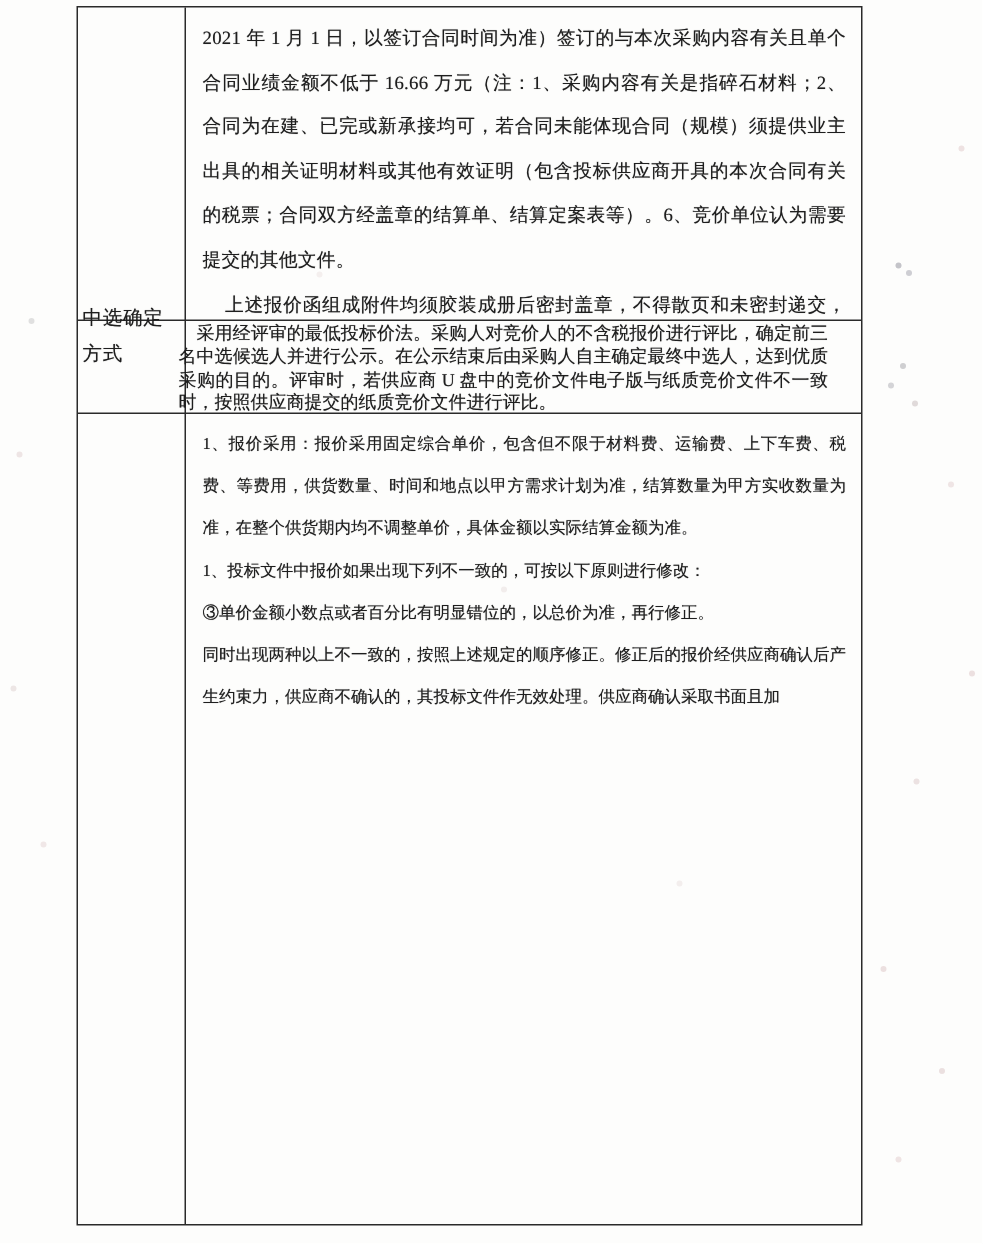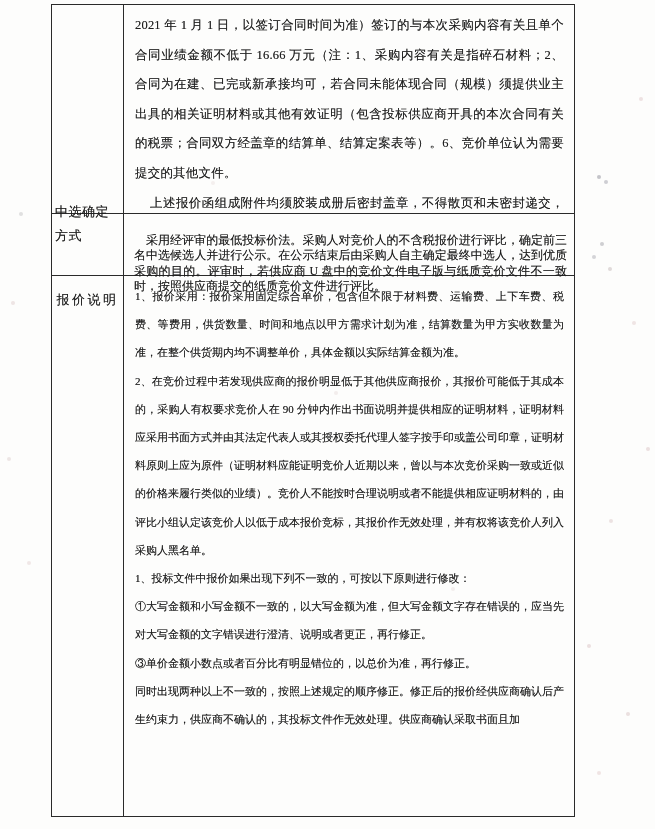--- a/index.html
+++ b/index.html
@@ -97,26 +97,25 @@
     left: 0; top: 194px;
     width: 71px; height: 61px;
     padding: 1px 1px 0 3px;
     font-size: 13px;
     line-height: 24px;
     text-align: left;
     letter-spacing: 0.5px;
     word-break: break-all;
   }
   .r2-content {
-    left: 74px; top: 209px;
+    left: 59px; top: 209px;
     width: 449px; height: 61px;
     padding: 1px 8px 0 8px;
     font-size: 12px;
     line-height: 15.3px;
-    margin-top: 18px;
   }
   .r2-content p.indent { text-indent: 1em; }
 
   
   .r3-label {
     left: 0; top: 272px;
     width: 71px; height: 541px;
     padding-top: 14px;
     font-size: 13px;
     text-align: center;
@@ -146,24 +145,21 @@
     <div class="cell r1-content">
       <p>2021 年 1 月 1 日，以签订合同时间为准）签订的与本次采购内容有关且单个合同业绩金额不低于 16.66 万元（注：1、采购内容有关是指碎石材料；2、合同为在建、已完或新承接均可，若合同未能体现合同（规模）须提供业主出具的相关证明材料或其他有效证明（包含投标供应商开具的本次合同有关的税票；合同双方经盖章的结算单、结算定案表等）。6、竞价单位认为需要提交的其他文件。</p>
       <p class="indent">上述报价函组成附件均须胶装成册后密封盖章，不得散页和未密封递交，未按要求胶装密封的，采购人可以拒收竞价文件)，。</p>
     </div>
 
     <div class="cell r2-label">中选确定方式</div>
     <div class="cell r2-content">
       <p class="indent">采用经评审的最低投标价法。采购人对竞价人的不含税报价进行评比，确定前三名中选候选人并进行公示。在公示结束后由采购人自主确定最终中选人，达到优质采购的目的。评审时，若供应商 U 盘中的竞价文件电子版与纸质竞价文件不一致时，按照供应商提交的纸质竞价文件进行评比。</p>
     </div>
 
-    <div class="cell r3-label">报价说明</div>
     <div class="cell r3-content">
       <p>1、报价采用：报价采用固定综合单价，包含但不限于材料费、运输费、上下车费、税费、等费用，供货数量、时间和地点以甲方需求计划为准，结算数量为甲方实收数量为准，在整个供货期内均不调整单价，具体金额以实际结算金额为准。</p>
-      <p>2、在竞价过程中若发现供应商的报价明显低于其他供应商报价，其报价可能低于其成本的，采购人有权要求竞价人在 90 分钟内作出书面说明并提供相应的证明材料，证明材料应采用书面方式并由其法定代表人或其授权委托代理人签字按手印或盖公司印章，证明材料原则上应为原件（证明材料应能证明竞价人近期以来，曾以与本次竞价采购一致或近似的价格来履行类似的业绩）。竞价人不能按时合理说明或者不能提供相应证明材料的，由评比小组认定该竞价人以低于成本报价竞标，其报价作无效处理，并有权将该竞价人列入采购人黑名单。</p>
       <p>1、投标文件中报价如果出现下列不一致的，可按以下原则进行修改：</p>
-      <p>①大写金额和小写金额不一致的，以大写金额为准，但大写金额文字存在错误的，应当先对大写金额的文字错误进行澄清、说明或者更正，再行修正。</p>
       <p>③单价金额小数点或者百分比有明显错位的，以总价为准，再行修正。</p>
       <p>同时出现两种以上不一致的，按照上述规定的顺序修正。修正后的报价经供应商确认后产生约束力，供应商不确认的，其投标文件作无效处理。供应商确认采取书面且加</p>
     </div>
 
   </div>
 </div>
 
 </body></html>

